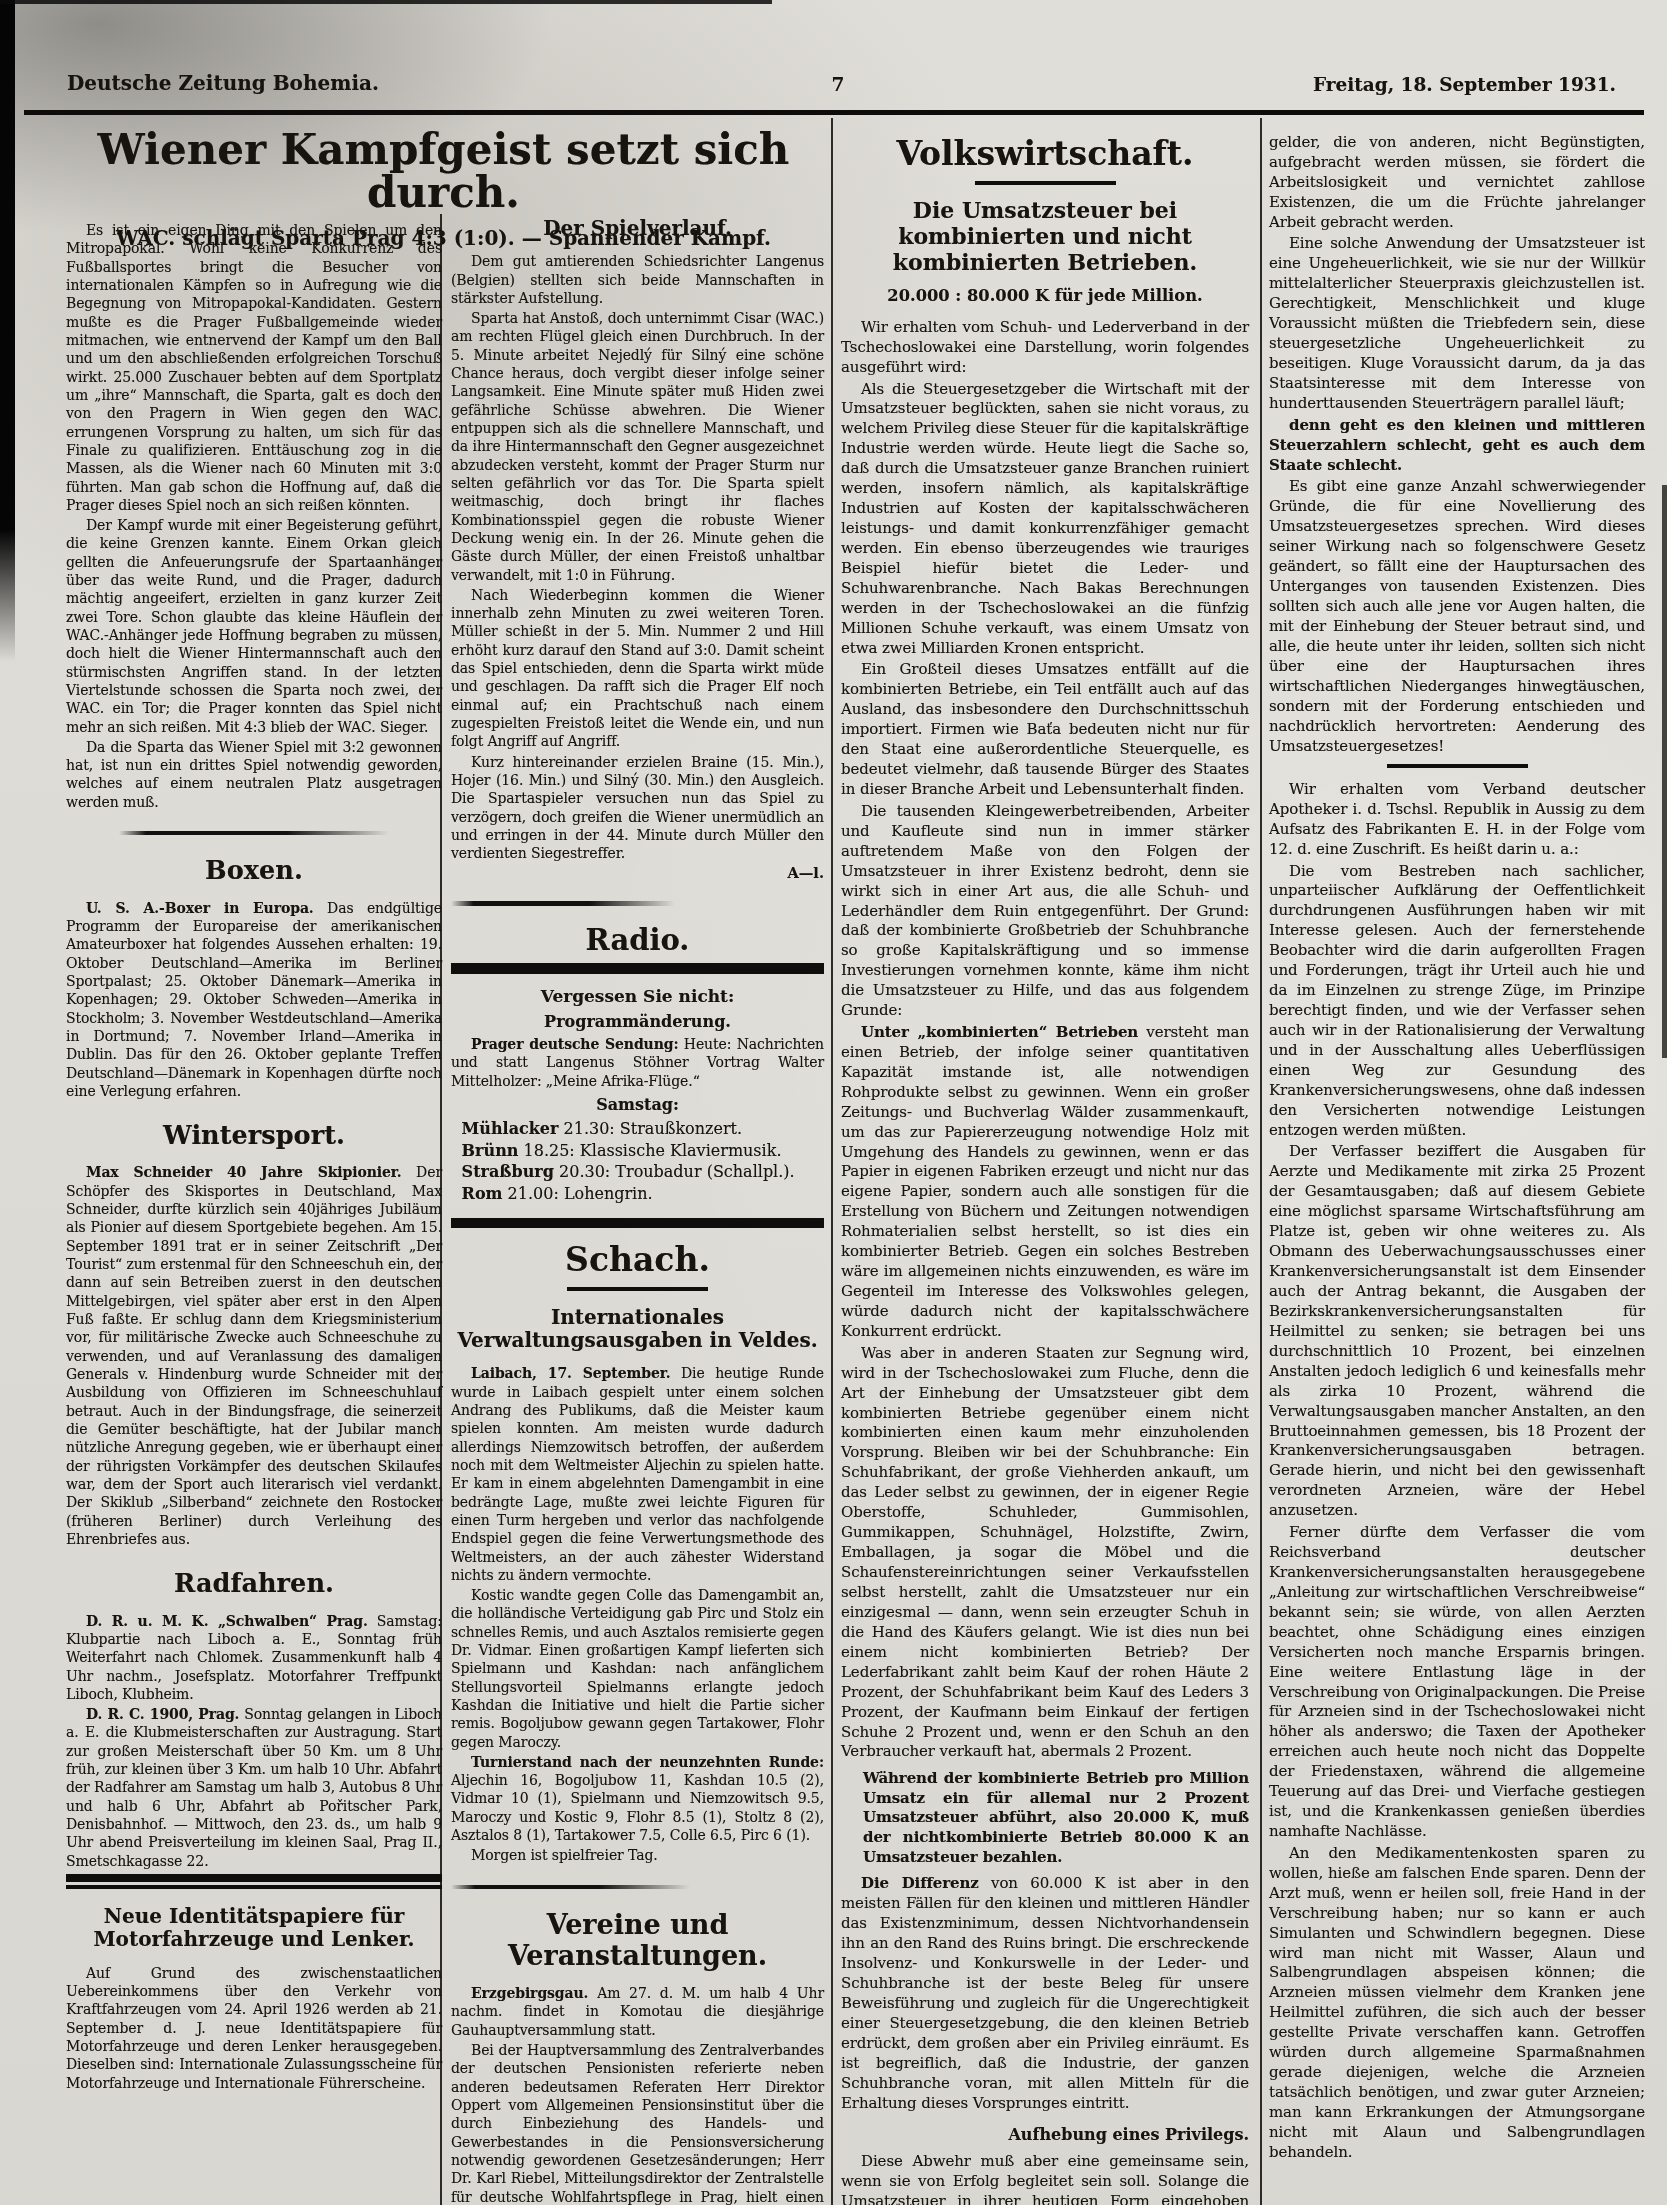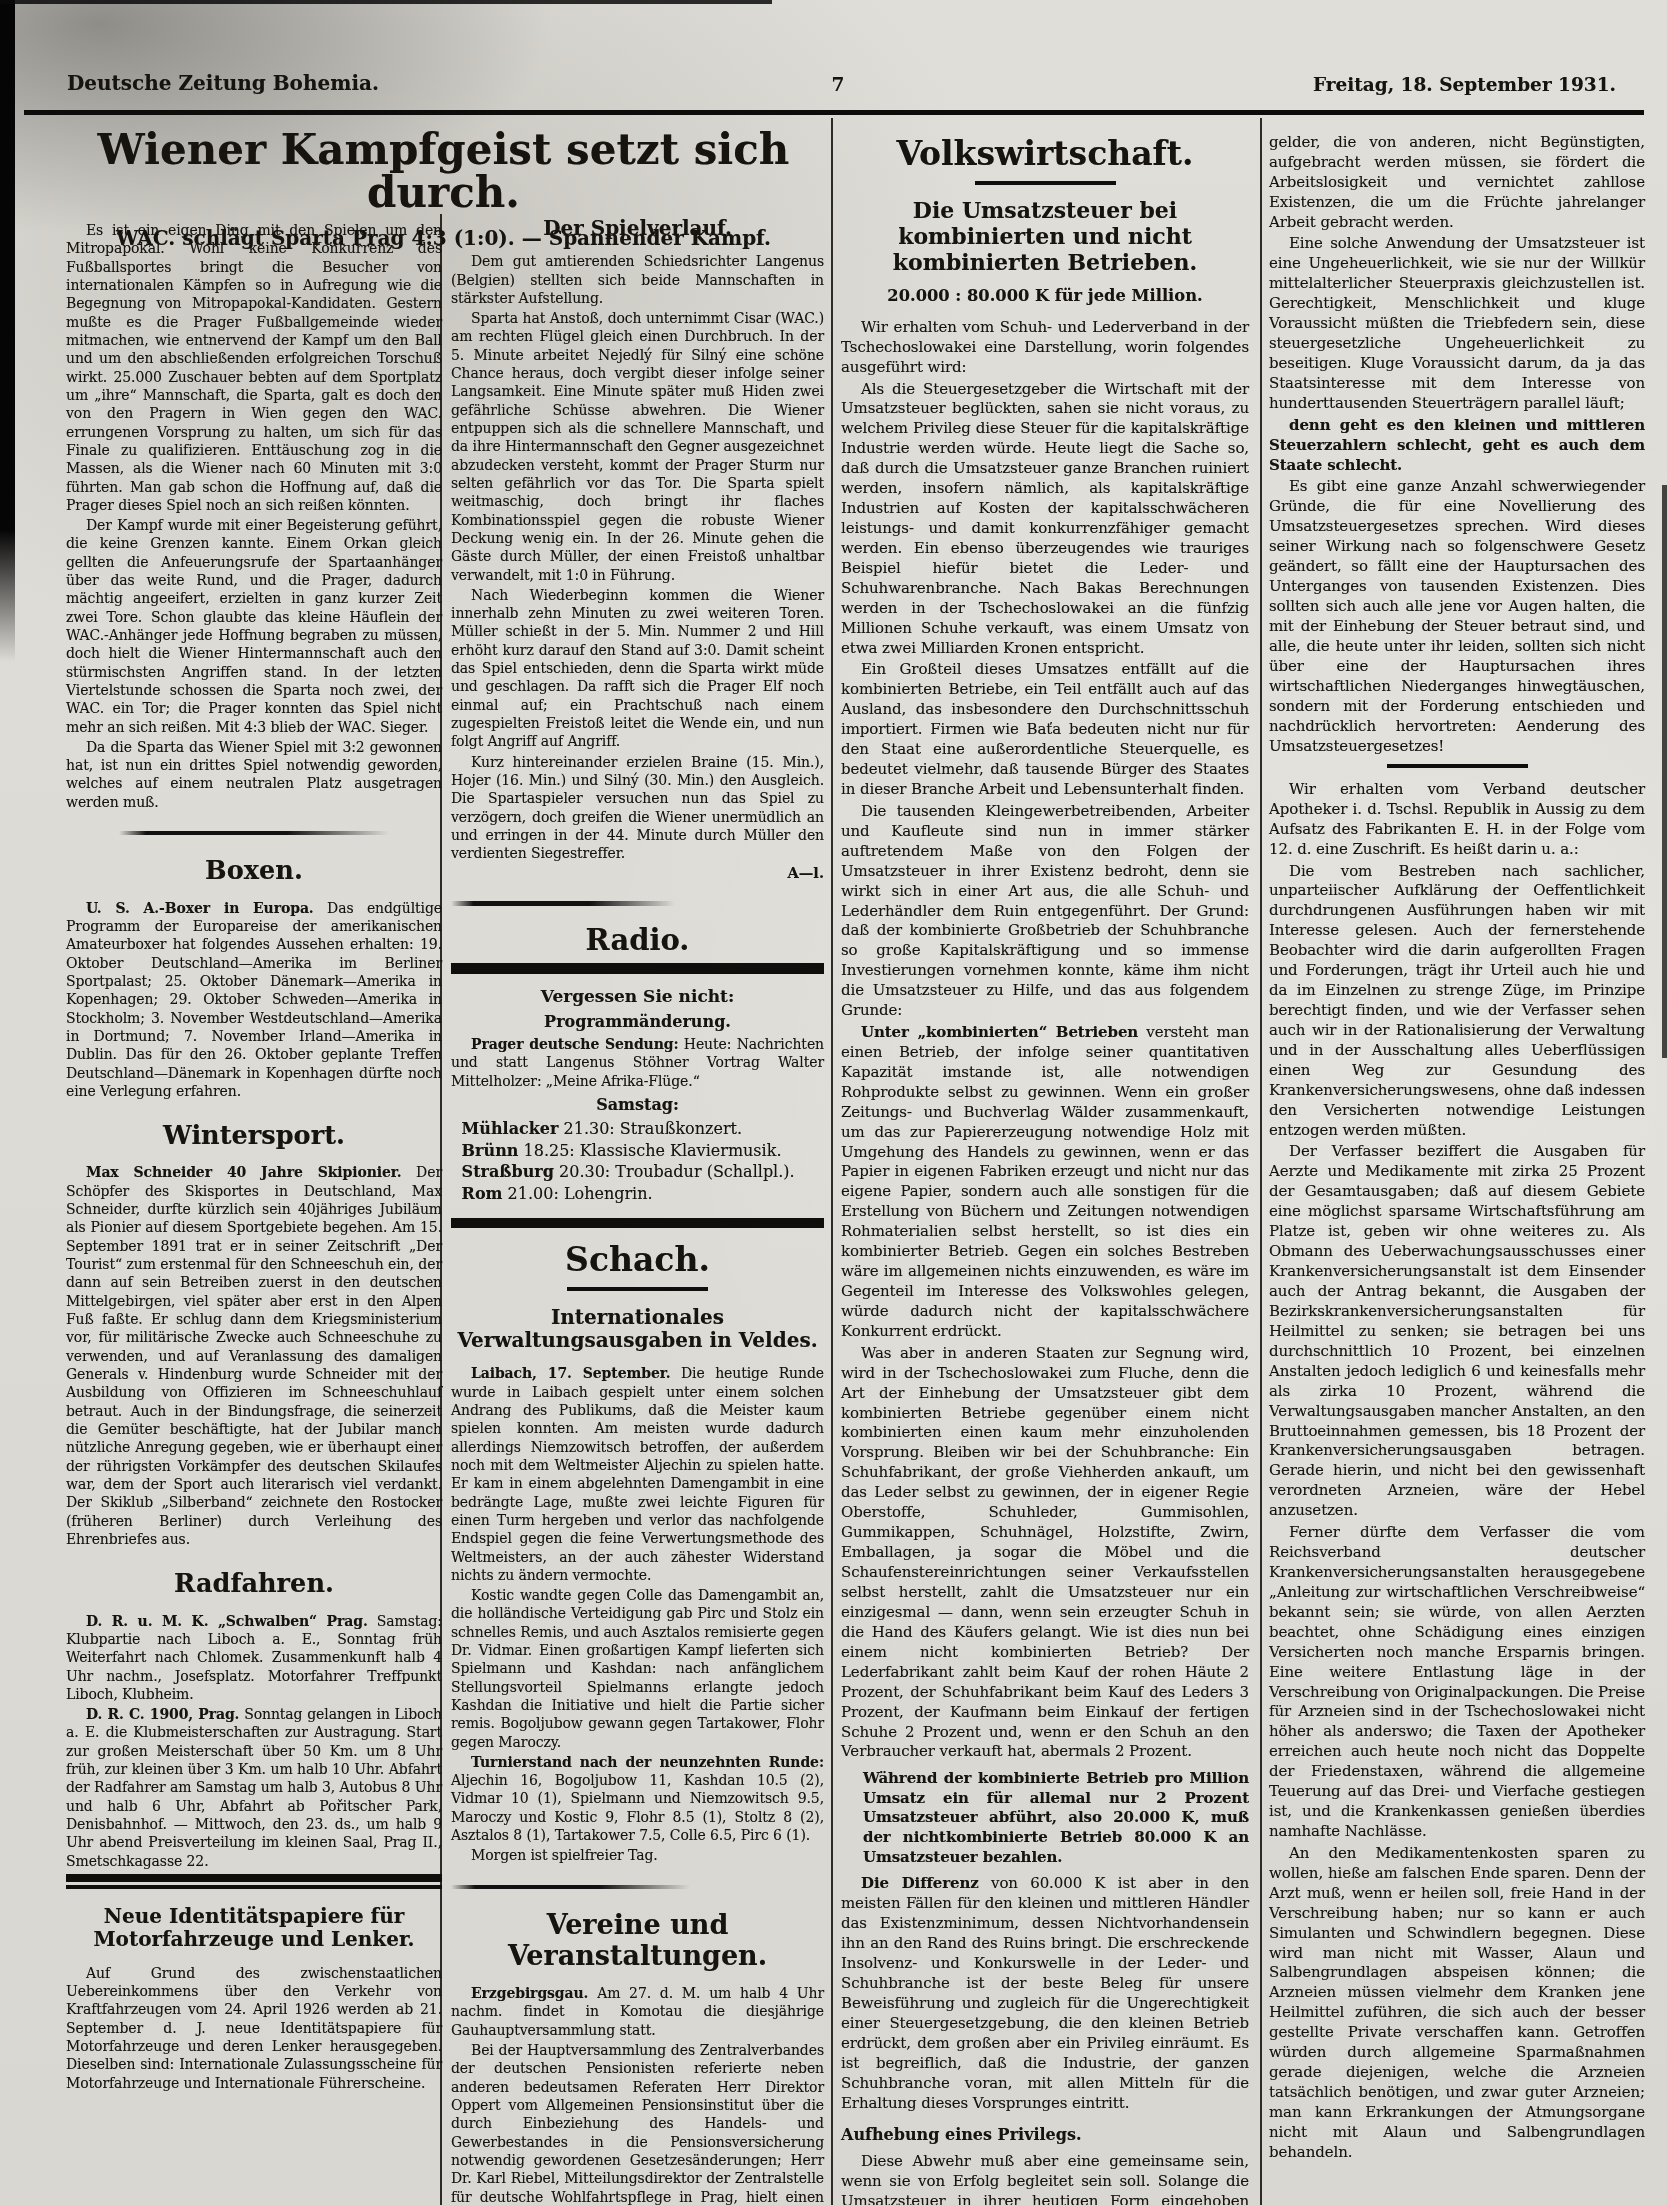--- a/index.html
+++ b/index.html
@@ -44,21 +44,21 @@
   .big-title{font-size:36px;font-weight:bold;text-align:center;margin:22px 0 3.5px;font-family:"DejaVu Serif",serif;}
   .taper{height:4.4px;background:linear-gradient(90deg,rgba(17,17,17,0) 0,#111 10%,#111 62%,rgba(17,17,17,0) 100%);margin:20px auto 0;width:72%;}
   .bar{height:10.6px;background:#0f0e0c;margin:6.2px 0 11.5px;}
   .double-rule{height:16px;margin:4.4px 0 13.2px;background:linear-gradient(#0f0e0c 0 8.4px,rgba(0,0,0,0) 8.4px 11.5px,#0f0e0c 11.5px 15px,rgba(0,0,0,0) 15px);}
   .mini-rule{width:141px;height:4px;background:#0f0e0c;margin:8px auto 11.5px;}
   .center-b{font-size:17px;font-weight:bold;text-align:center;margin:8px 0 6.2px;}
   .center-b2{font-size:16px;font-weight:bold;text-align:center;margin:5.3px 0 4.4px;}
   .radio-line{font-size:16px;margin:0.9px 0 0.9px 10.6px;line-height:1.3;}
   .radio-line b{font-weight:bold;}
   .standout{font-weight:bold;margin:6.2px 0 6.2px 22px;text-indent:0;}
-  .crosshead{font-size:16px;font-weight:bold;text-align:left;margin:11.5px 0 8px;}
+  .crosshead{font-size:16px;font-weight:bold;text-align:right;margin:11.5px 0 8px;}
   .boldpara{font-weight:bold;}
   .vw-kicker{font-size:33px;font-weight:bold;text-align:center;margin:1px 0 0;}
   .vw-headline{font-size:22px;font-weight:bold;text-align:center;line-height:1.18;margin:13.2px 0 9.7px;}
   .vw-sub{font-size:16.3px;font-weight:bold;text-align:center;margin:0 0 13.2px;}
   .kk-title{font-size:23px;font-weight:bold;text-align:center;margin:11.5px 0 11.5px;}
 </style>
 </head>
 <body>
 
 <div class="page">

